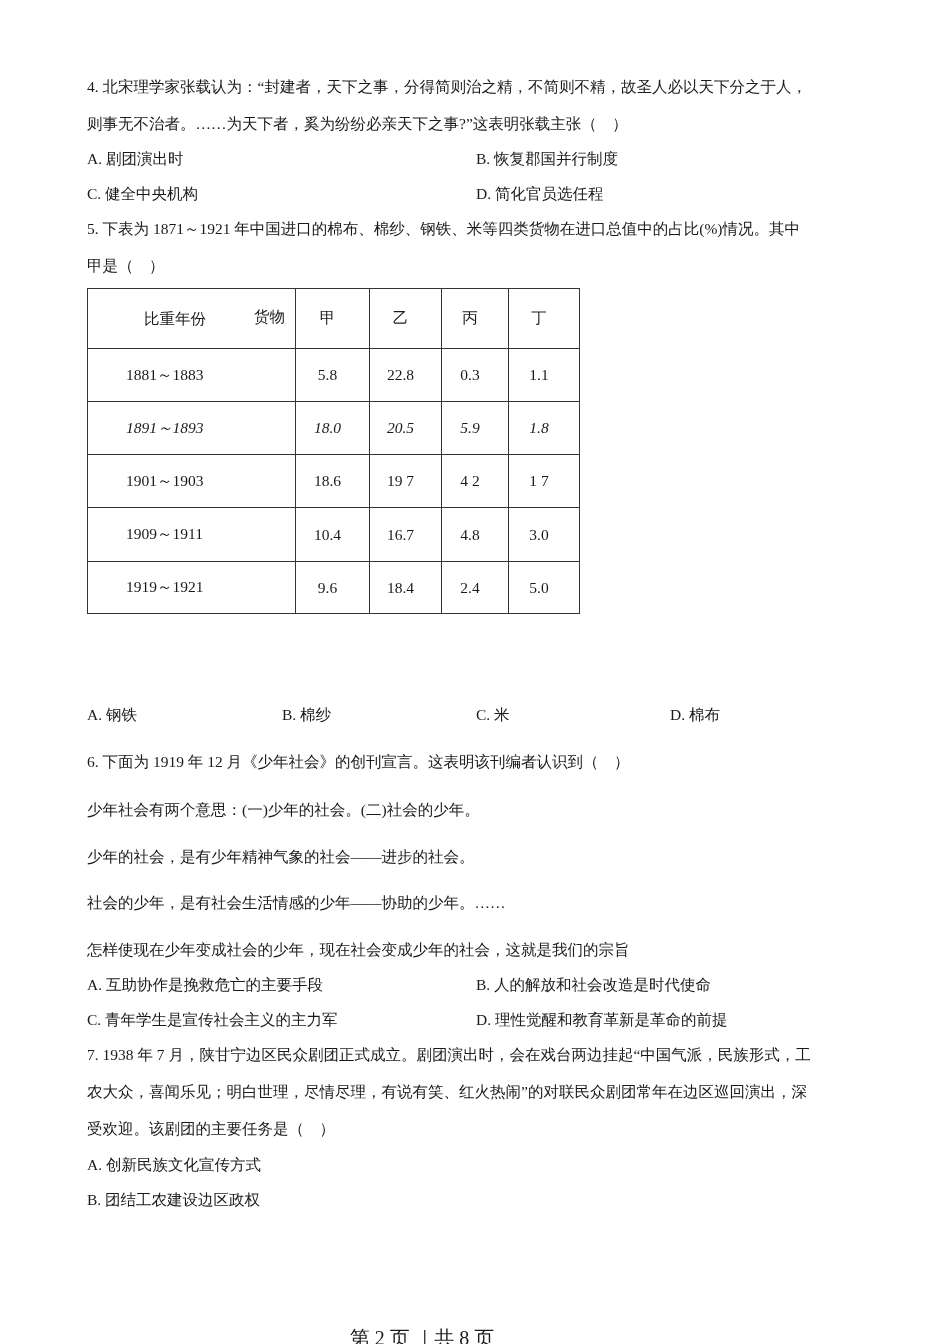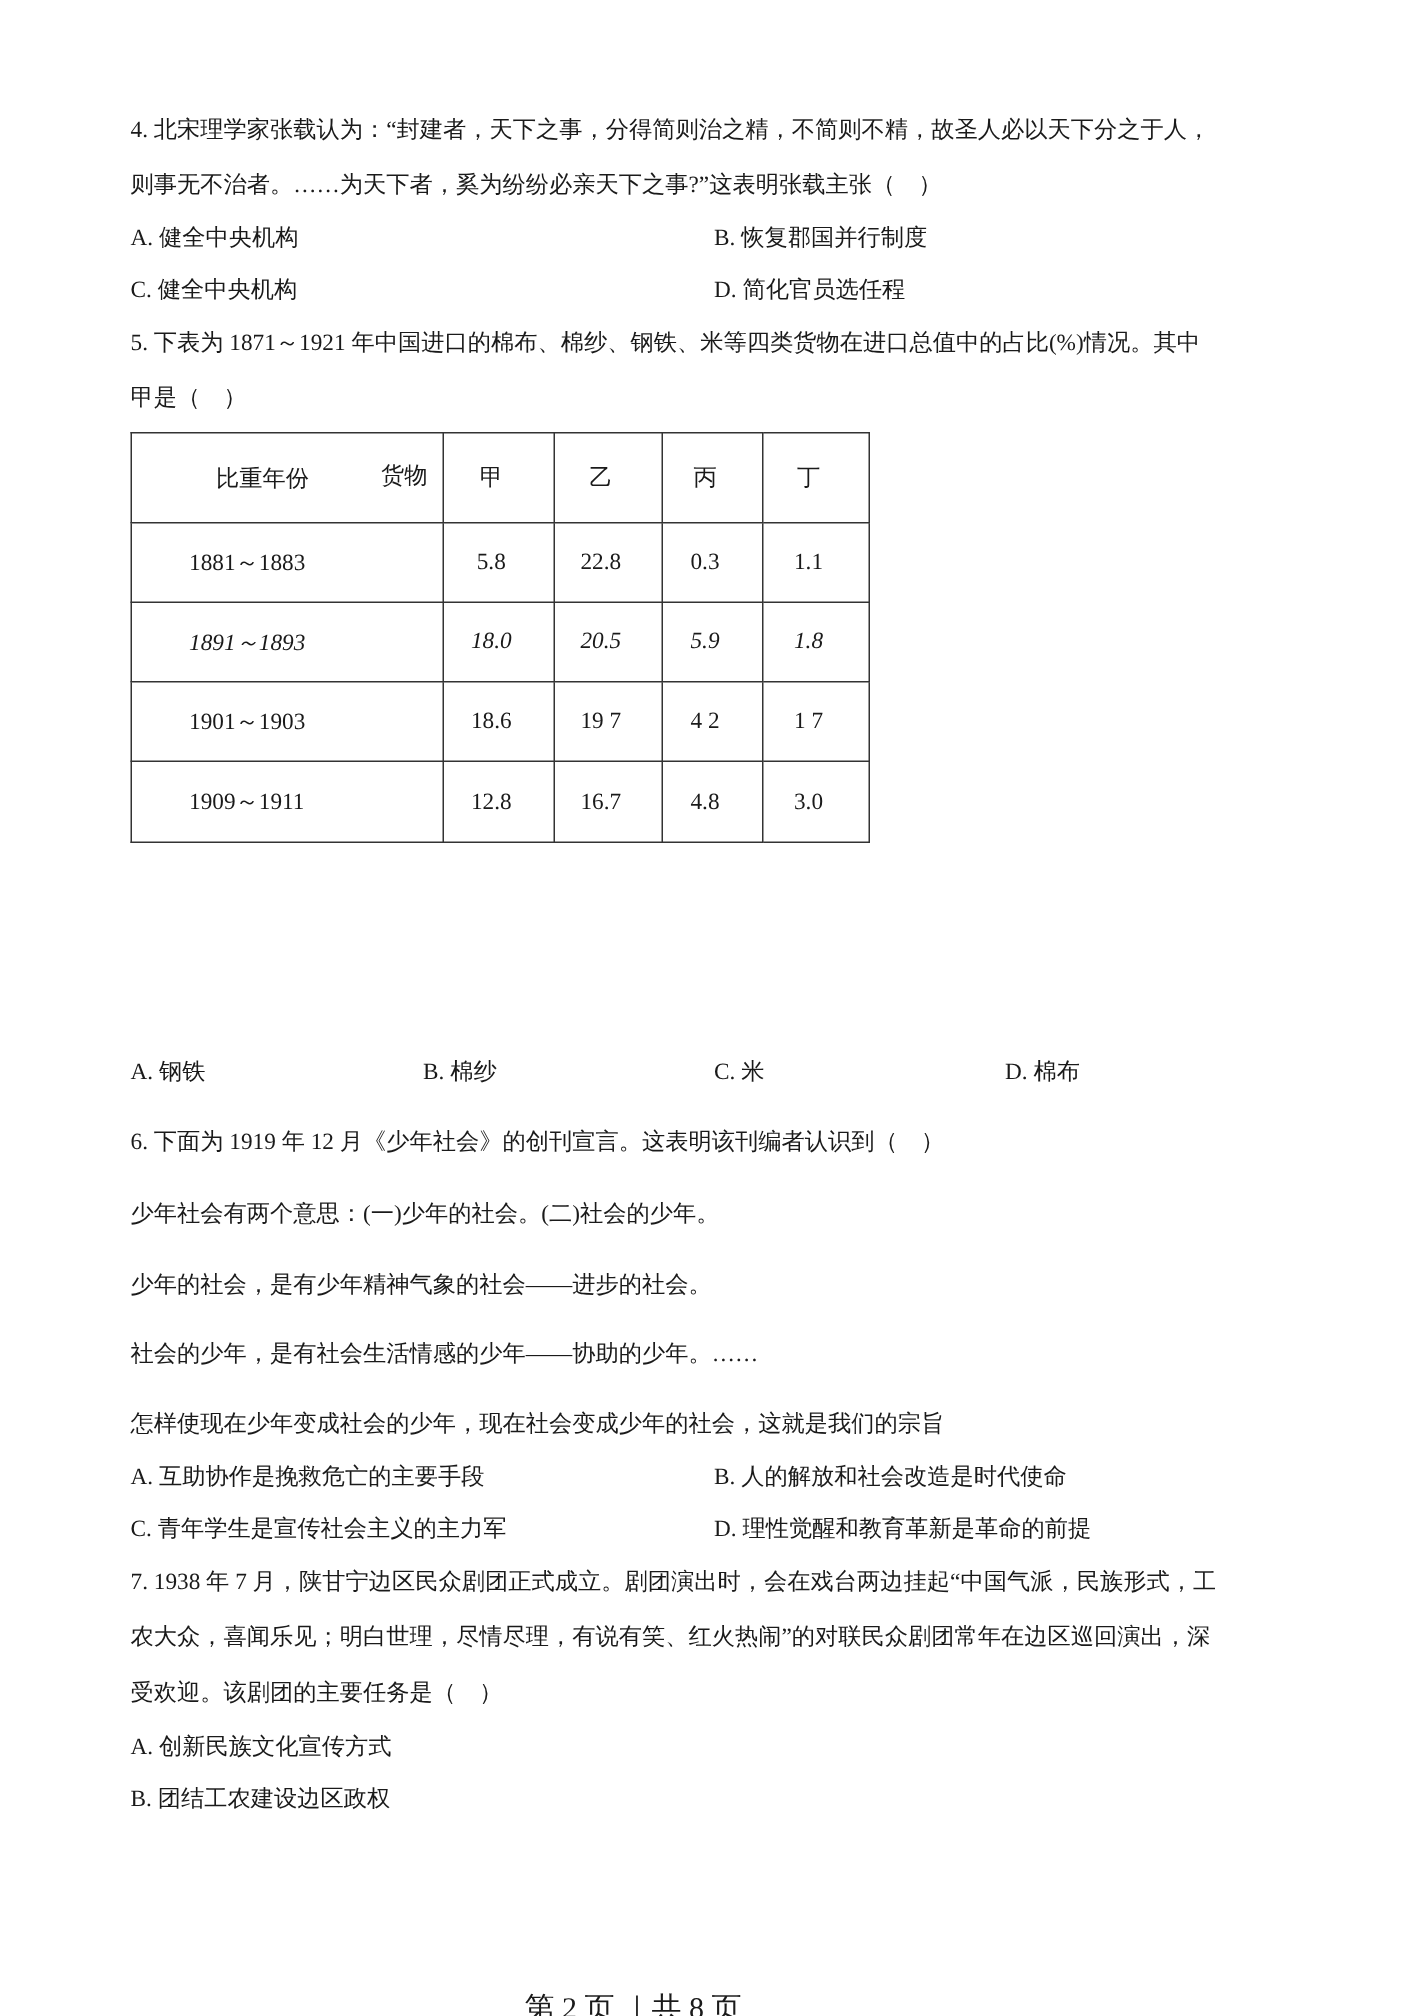--- a/index.html
+++ b/index.html
@@ -23,21 +23,21 @@
     .hdr-a { position: absolute; left: 56px; top: 20px; }
     .hdr-b { position: absolute; right: 10px; top: 18px; }
     .hdr-goods { padding-top: 12px; }
     .footer { position: absolute; top: 1325px; left: 0; width: 844px; text-align: center; font-size: 20px; }
   </style>
 </head>
 <body>
 
 <div class="line" style="top:77px;">4. 北宋理学家张载认为：“封建者，天下之事，分得简则治之精，不简则不精，故圣人必以天下分之于人，</div>
 <div class="line" style="top:114px;">则事无不治者。……为天下者，奚为纷纷必亲天下之事?”这表明张载主张（　）</div>
-<div class="opt" style="left:87px; top:149px;">A. 健全中央机构</div>
+<div class="opt" style="left:87px; top:149px;">A. 剧团演出时</div>
 <div class="opt" style="left:476px; top:149px;">B. 恢复郡国并行制度</div>
 <div class="opt" style="left:87px; top:184px;">C. 健全中央机构</div>
 <div class="opt" style="left:476px; top:184px;">D. 简化官员选任程</div>
 
 <div class="line" style="top:219px;">5. 下表为 1871～1921 年中国进口的棉布、棉纱、钢铁、米等四类货物在进口总值中的占比(%)情况。其中</div>
 <div class="line" style="top:256px;">甲是（　）</div>
 
 <table class="data">
   <tbody>
       <tr style="height:60px;">
@@ -66,24 +66,31 @@
   </tr>
   <tr style="height:53px;">
     <td class="year">1901～1903</td>
     <td>18.6</td>
     <td>19 7</td>
     <td>4 2</td>
     <td>1 7</td>
   </tr>
   <tr style="height:54px;">
     <td class="year">1909～1911</td>
-    <td>12.8</td>
+    <td>10.4</td>
     <td>16.7</td>
     <td>4.8</td>
     <td>3.0</td>
+  </tr>
+  <tr style="height:52px;">
+    <td class="year">1919～1921</td>
+    <td>9.6</td>
+    <td>18.4</td>
+    <td>2.4</td>
+    <td>5.0</td>
   </tr>
 </tbody>
   </table>
 
 <div class="opt" style="left:87px; top:705px;">A. 钢铁</div>
 <div class="opt" style="left:282px; top:705px;">B. 棉纱</div>
 <div class="opt" style="left:476px; top:705px;">C. 米</div>
 <div class="opt" style="left:670px; top:705px;">D. 棉布</div>
 
 <div class="line" style="top:752px;">6. 下面为 1919 年 12 月《少年社会》的创刊宣言。这表明该刊编者认识到（　）</div>

